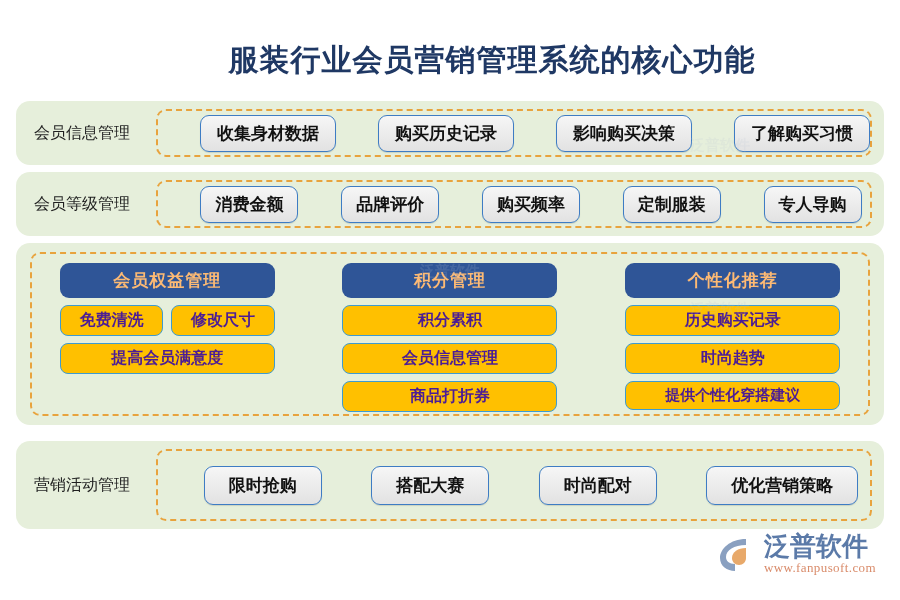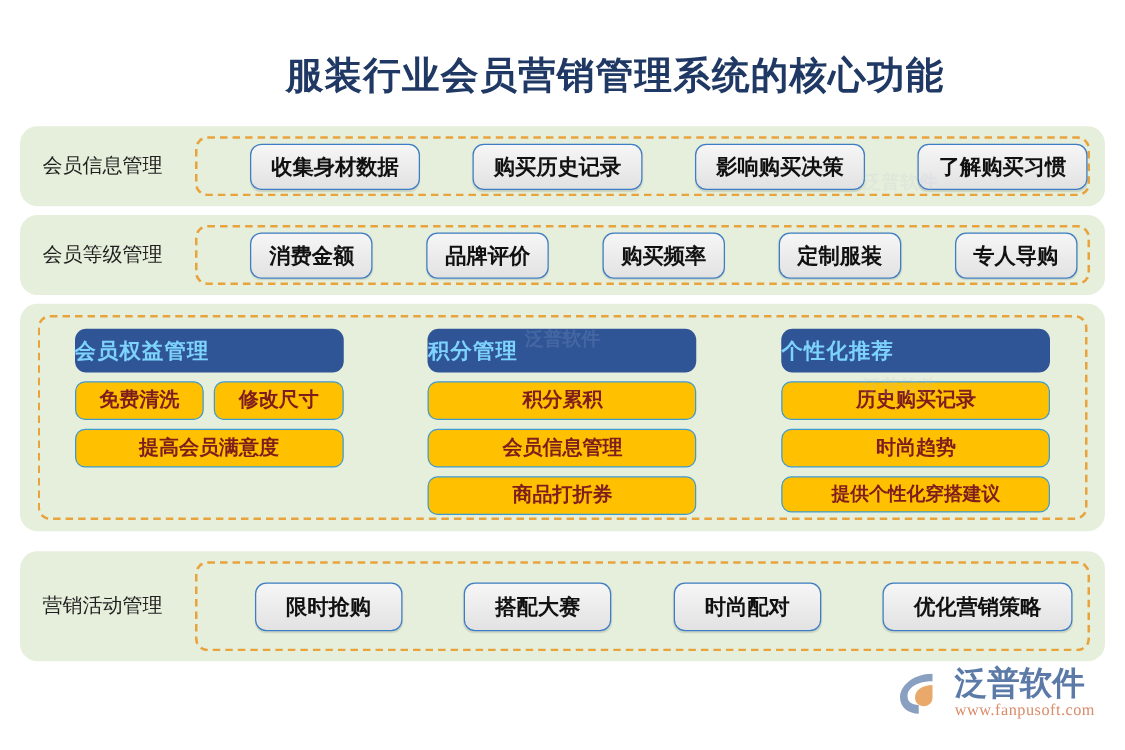--- a/index.html
+++ b/index.html
@@ -126,23 +126,24 @@
   }
   .column {
     width: 30%;
     display: flex;
     flex-direction: column;
     align-items: center;
   }
   .col-header {
     background: #2f5597;
     border-radius: 9px;
-    color: #7dd3fc;
+    color: #fdba74;
     font-size: 17px;
     font-weight: bold;
+    text-align: center;
     padding: 6px 0;
     width: 100%;
     max-width: 215px;
     margin-bottom: 7px;
     font-family: "Liberation Serif", "DejaVu Serif", serif;
     letter-spacing: 1px;
   }
   .col-rows {
     width: 100%;
     max-width: 215px;
@@ -152,21 +153,21 @@
   }
   .col-line {
     display: flex;
     gap: 8px;
     justify-content: center;
   }
   .ybtn {
     background: #ffc000;
     border: 1.6px solid #3e9bd0;
     border-radius: 8px;
-    color: #7f1d1d;
+    color: #4c1d95;
     font-size: 16px;
     font-weight: bold;
     text-align: center;
     padding: 4px 6px;
     flex: 1;
     white-space: nowrap;
     font-family: "Liberation Serif", "DejaVu Serif", serif;
   }
   .ybtn.small { font-size: 15px; }
 

